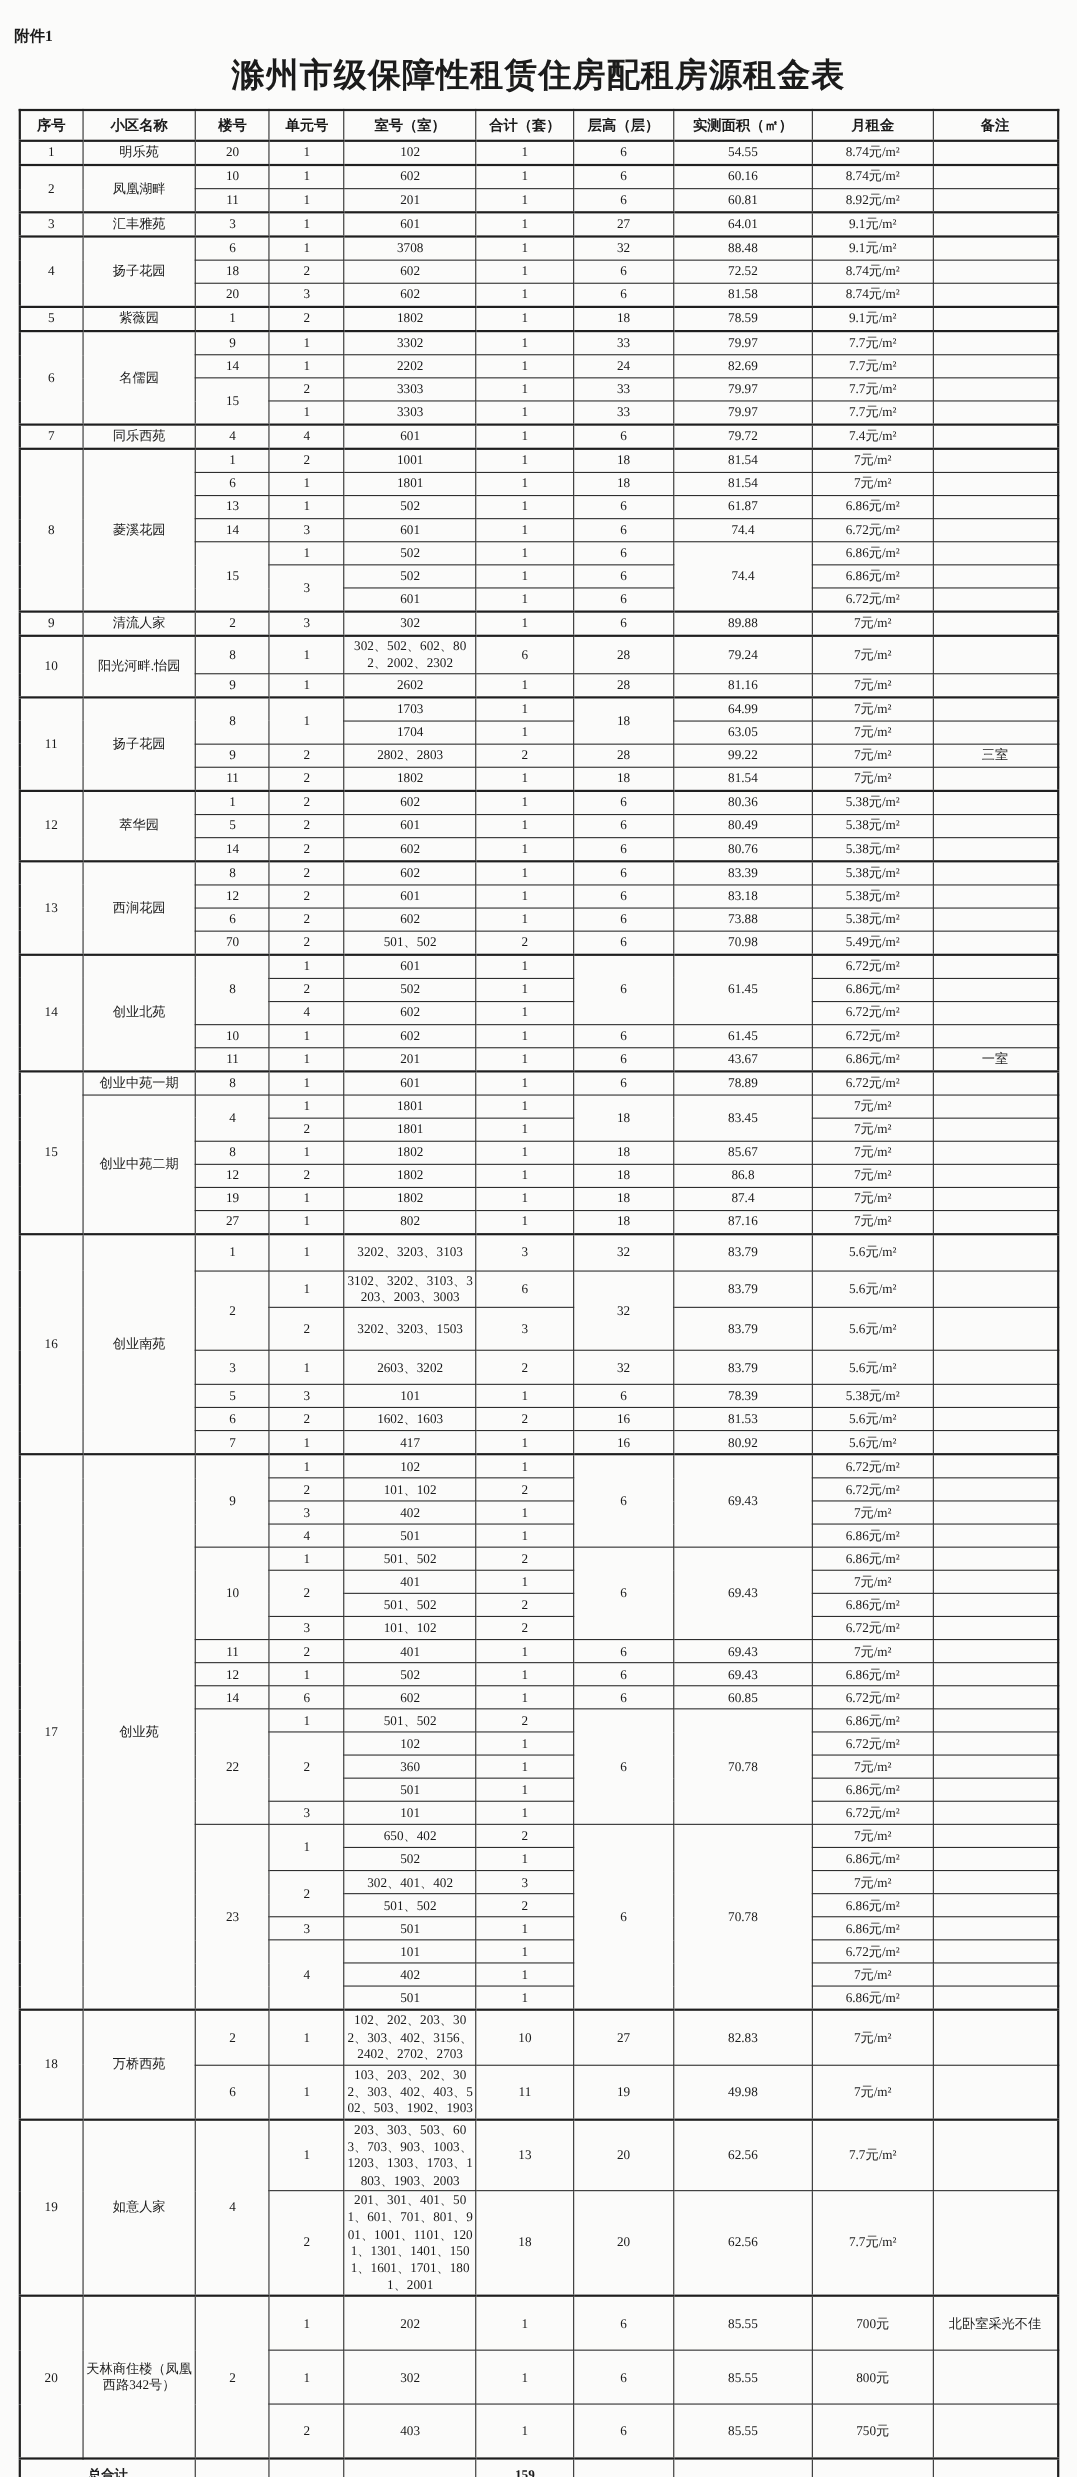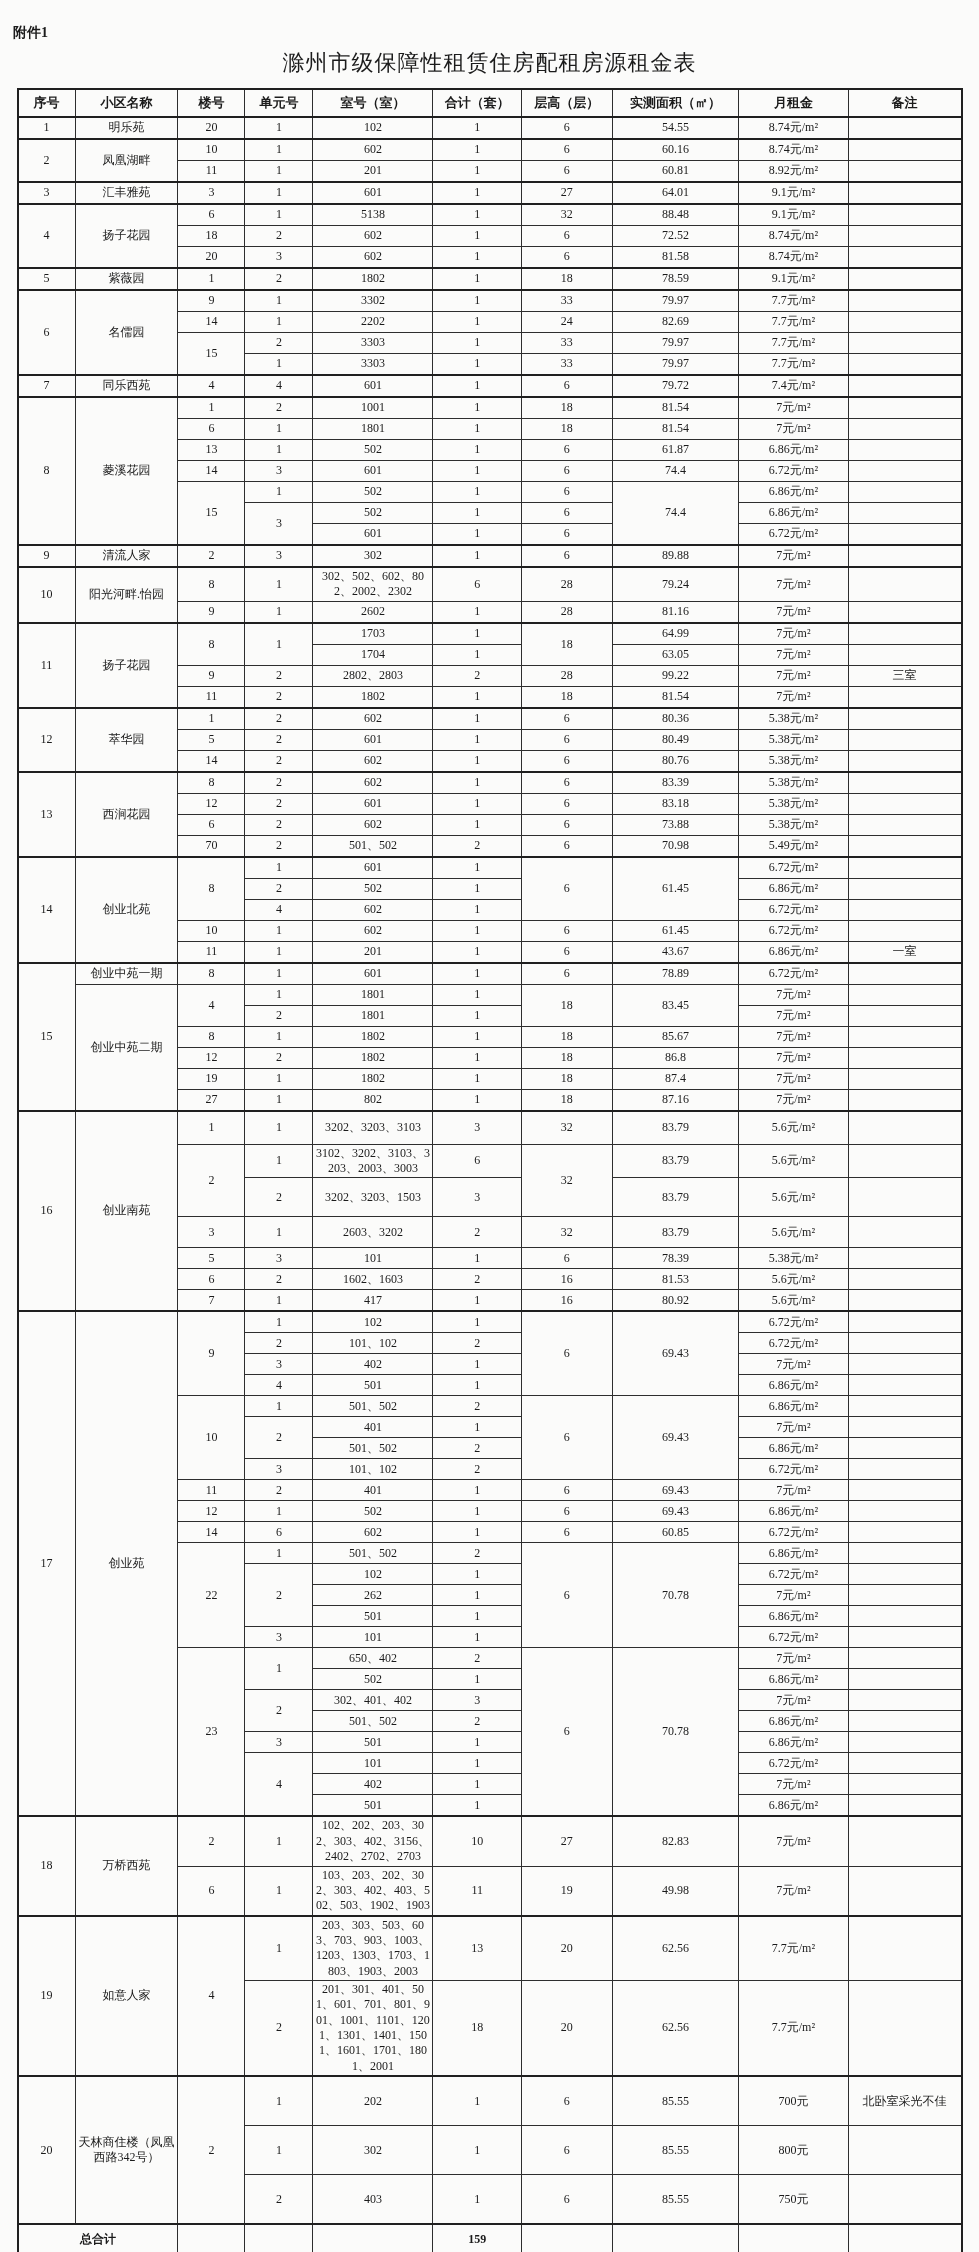--- a/index.html
+++ b/index.html
@@ -8,21 +8,21 @@
     background:#fbfbfa;
     color:#1b1b1b;
     font-family:"Liberation Serif","DejaVu Serif",serif;
   }
   .page{width:979px;box-sizing:border-box;padding-top:24px;}
   .attachment{
     font-weight:bold;font-size:14px;margin:0 0 6px 13px;
     font-family:"Liberation Serif","DejaVu Serif",serif;
   }
   .title{
-    text-align:center;font-size:22px;font-weight:normal;
+    text-align:center;font-size:30px;font-weight:bold;
     margin:6px 0 10px 0;letter-spacing:1px;
   }
   table.rent{
     width:946px;margin:0 auto;
     border-collapse:collapse;table-layout:fixed;
     border:2px solid #1f1f1f;
   }
   table.rent th, table.rent td{
     border:1px solid #2e2e2e;
     text-align:center;vertical-align:middle;
@@ -117,21 +117,21 @@
           <td>27</td>
           <td>64.01</td>
           <td>9.1元/m²</td>
           <td></td>
         </tr>
         <tr class="grp">
           <td rowspan="3">4</td>
           <td rowspan="3">扬子花园</td>
           <td>6</td>
           <td>1</td>
-          <td>5138</td>
+          <td>3708</td>
           <td>1</td>
           <td>32</td>
           <td>88.48</td>
           <td>9.1元/m²</td>
           <td></td>
         </tr>
         <tr>
           <td>18</td>
           <td>2</td>
           <td>602</td>
@@ -720,21 +720,21 @@
           <td></td>
         </tr>
         <tr>
           <td rowspan="3">2</td>
           <td>102</td>
           <td>1</td>
           <td>6.72元/m²</td>
           <td></td>
         </tr>
         <tr>
-          <td>262</td>
+          <td>360</td>
           <td>1</td>
           <td>7元/m²</td>
           <td></td>
         </tr>
         <tr>
           <td>501</td>
           <td>1</td>
           <td>6.86元/m²</td>
           <td></td>
         </tr>

